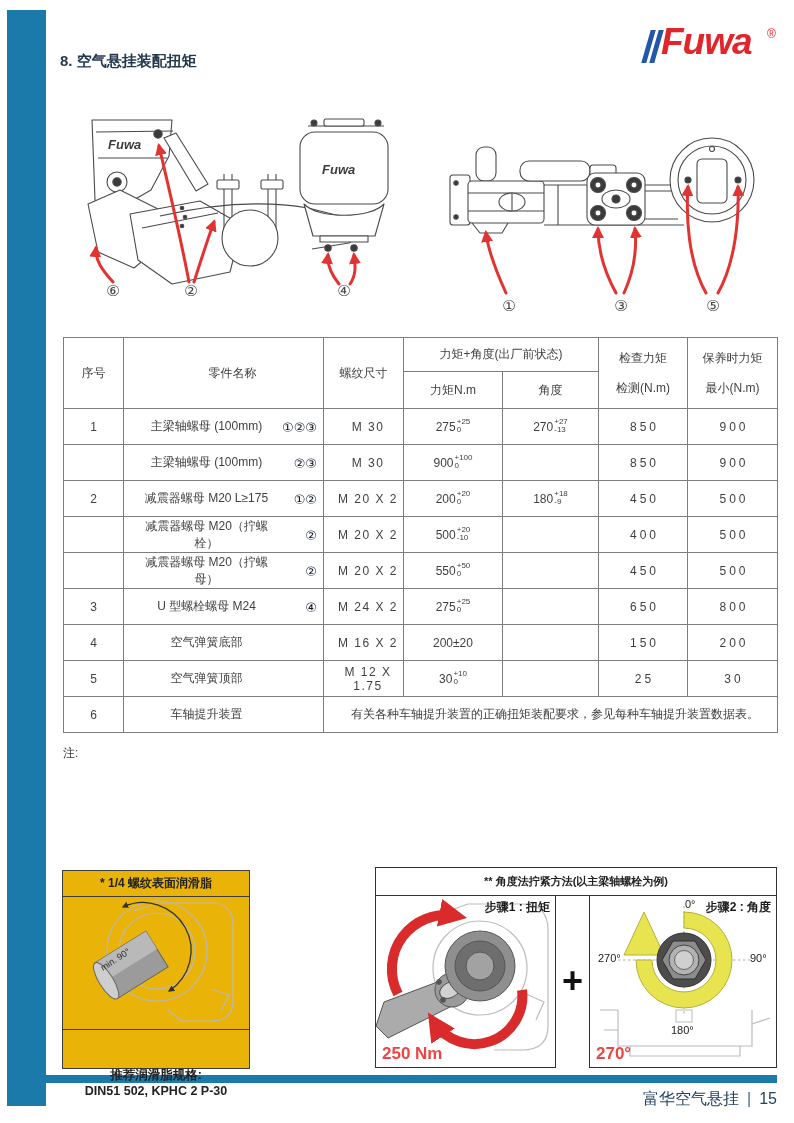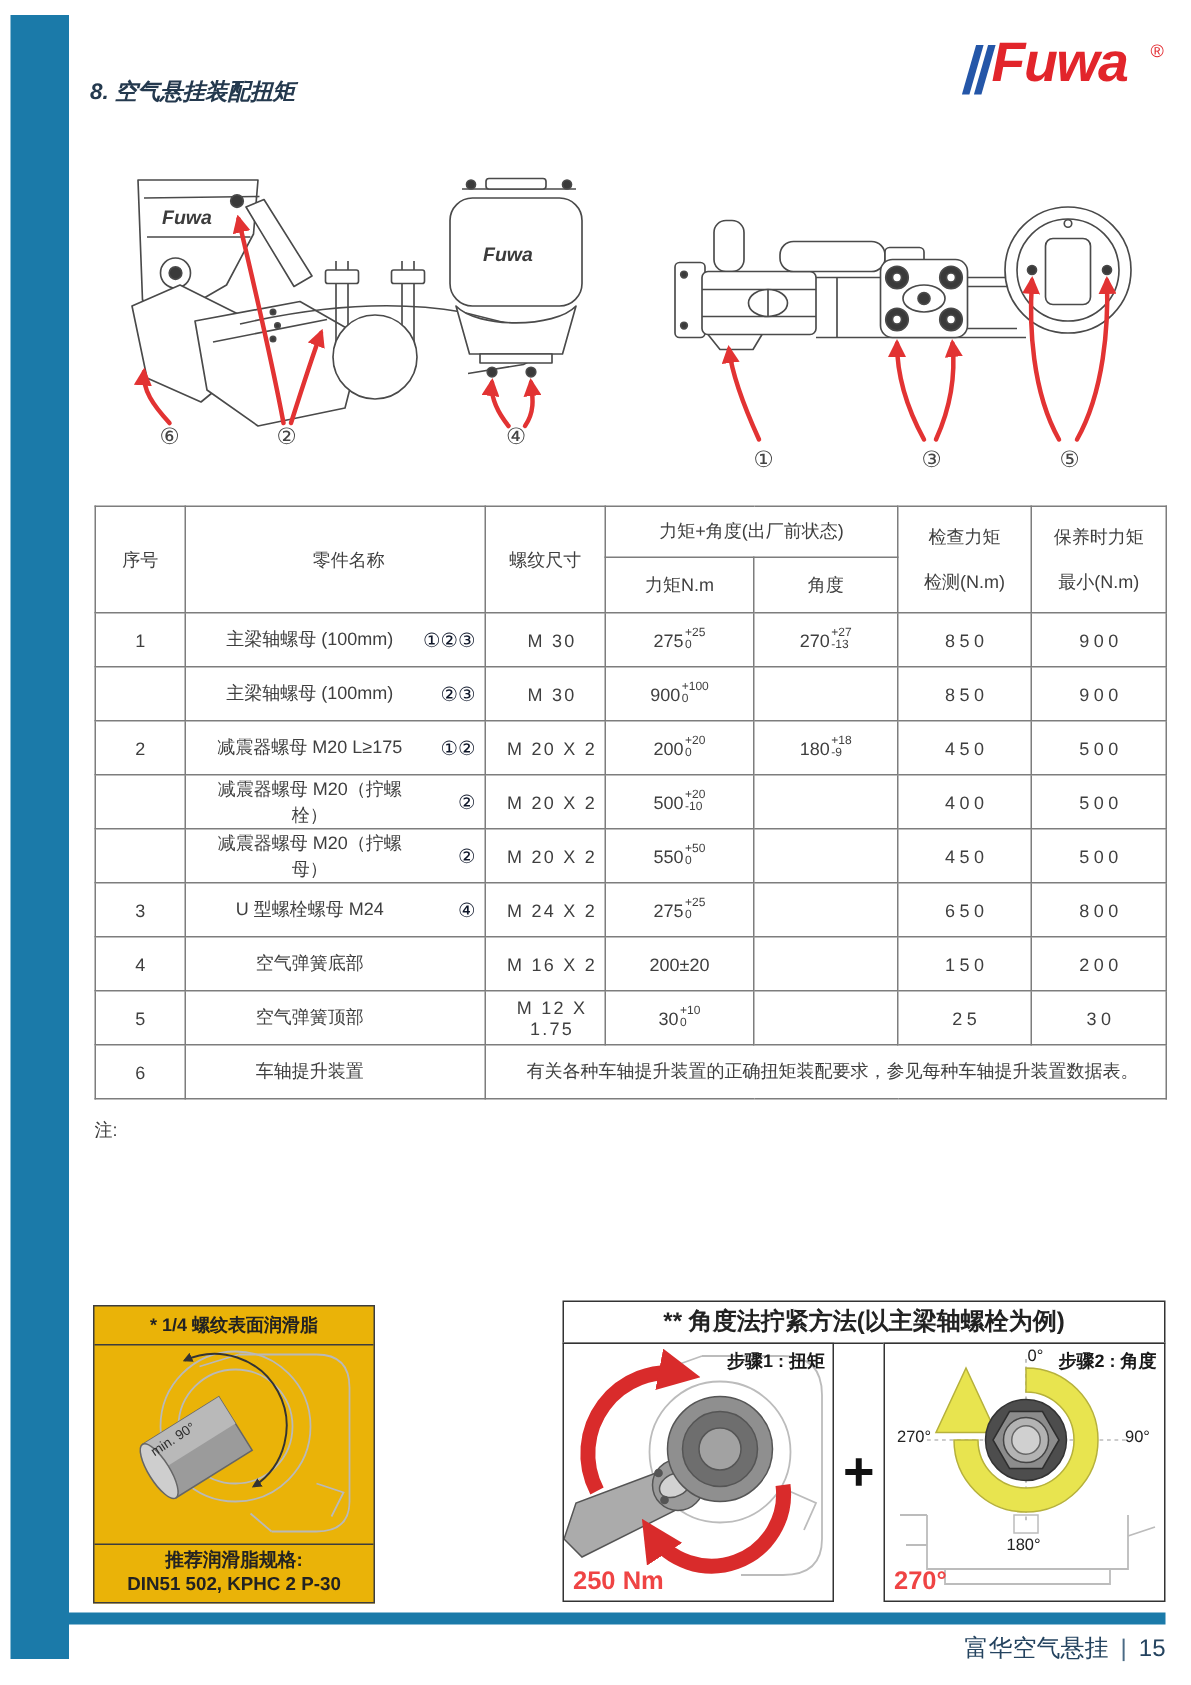--- a/index.html
+++ b/index.html
@@ -3,21 +3,21 @@
 <meta charset="utf-8">
 <style>
   * { margin:0; padding:0; box-sizing:border-box; }
   html,body { background:#ffffff; }
   body { width:794px; height:1123px; position:relative; overflow:hidden;
          font-family:"Liberation Sans","DejaVu Sans",sans-serif; }
 
   .accent-vbar { position:absolute; left:7px; top:10px; width:39px; height:1096px; background:#1b7aa9; }
   .accent-hbar { position:absolute; left:46px; top:1075px; width:731px; height:8px; background:#1b7aa9; }
 
-  .page-title { position:absolute; left:60px; top:52px; font-size:15px; font-weight:bold; color:#24394e;font-style:italic; }
+  .page-title { position:absolute; left:60px; top:52px; font-size:15px; font-weight:bold; color:#24394e; }
 
   .logo { position:absolute; left:644px; top:27px; width:145px; height:46px; }
   .logo-stripe { position:absolute; top:3px; width:5px; height:33px; background:#2456a8; transform:skewX(-16deg); }
   .logo-stripe.s1 { left:2px; } .logo-stripe.s2 { left:10px; }
   .logo-text { position:absolute; left:17px; top:-6px; font-size:37px; font-weight:bold; font-style:italic; color:#e2252b; letter-spacing:-1px; }
   .logo-reg { position:absolute; left:123px; top:0px; font-size:12px; color:#e2252b; font-style:normal; }
 
   .diagram { position:absolute; }
   .diagram-left { left:72px; top:112px; width:360px; height:200px; }
   .diagram-right { left:448px; top:133px; width:325px; height:182px; }
@@ -39,24 +39,24 @@
   td.c-span { text-align:left; padding-left:9px; }
   .tol { display:inline-flex; align-items:center; justify-content:center; }
   .tolstack { display:inline-flex; flex-direction:column; margin-left:1px; font-size:8px; line-height:7.5px; text-align:left; transform:translateY(-1px); }
 
   .notes { position:absolute; left:63px; top:745px; font-size:12px; color:#3c3c3c; line-height:17.5px; }
 
   .gbox { position:absolute; left:62px; top:870px; width:188px; height:199px; border:1.5px solid #3d3d3d; background:#eab308; }
   .gbox-title { height:26px; line-height:25px; text-align:center; font-weight:bold; font-size:12px; color:#222; border-bottom:1.5px solid #3d3d3d; }
   .gbox-image { height:133px; border-bottom:1.5px solid #3d3d3d; position:relative; overflow:hidden; }
   .gbox-footer { text-align:center; font-weight:bold; color:#222; padding-top:2px; }
-  .gbox-footer .f1 { font-size:12.5px; } .gbox-footer .f2 { font-size:12.5px; }
+  .gbox-footer .f1 { font-size:12.5px;margin-top:35px; } .gbox-footer .f2 { font-size:12.5px; }
 
   .abox { position:absolute; left:375px; top:867px; width:402px; height:202px; }
-  .abox-title { height:29px; line-height:27px; text-align:center; font-weight:bold; font-size:16px; color:#222; border:1.5px solid #333; background:#fff; }
+  .abox-title { height:29px; line-height:27px; text-align:center; font-weight:bold; font-size:11px; color:#222; border:1.5px solid #333; background:#fff; }
   .abox-body { display:flex; height:173px; margin-top:-1.5px; }
   .apanel { position:relative; border:1.5px solid #333; background:#fff; overflow:hidden; }
   .apanel.p1 { width:181px; }
   .plus-col { width:33px; display:flex; align-items:center; justify-content:center; font-size:36px; font-weight:bold; color:#111; }
   .apanel.p2 { width:188px; }
   .step-label { position:absolute; top:3px; right:5px; font-size:12px; font-weight:bold; color:#1a1a1a; }
   .big-val { position:absolute; bottom:3px; left:6px; font-size:17px; font-weight:bold; color:#ef4444; }
   .deg { position:absolute; font-size:11px; color:#222; }
   .deg-0 { left:95px; top:2px; } .deg-90 { left:160px; top:56px; }
   .deg-270s { left:8px; top:56px; } .deg-180 { left:81px; top:128px; }

